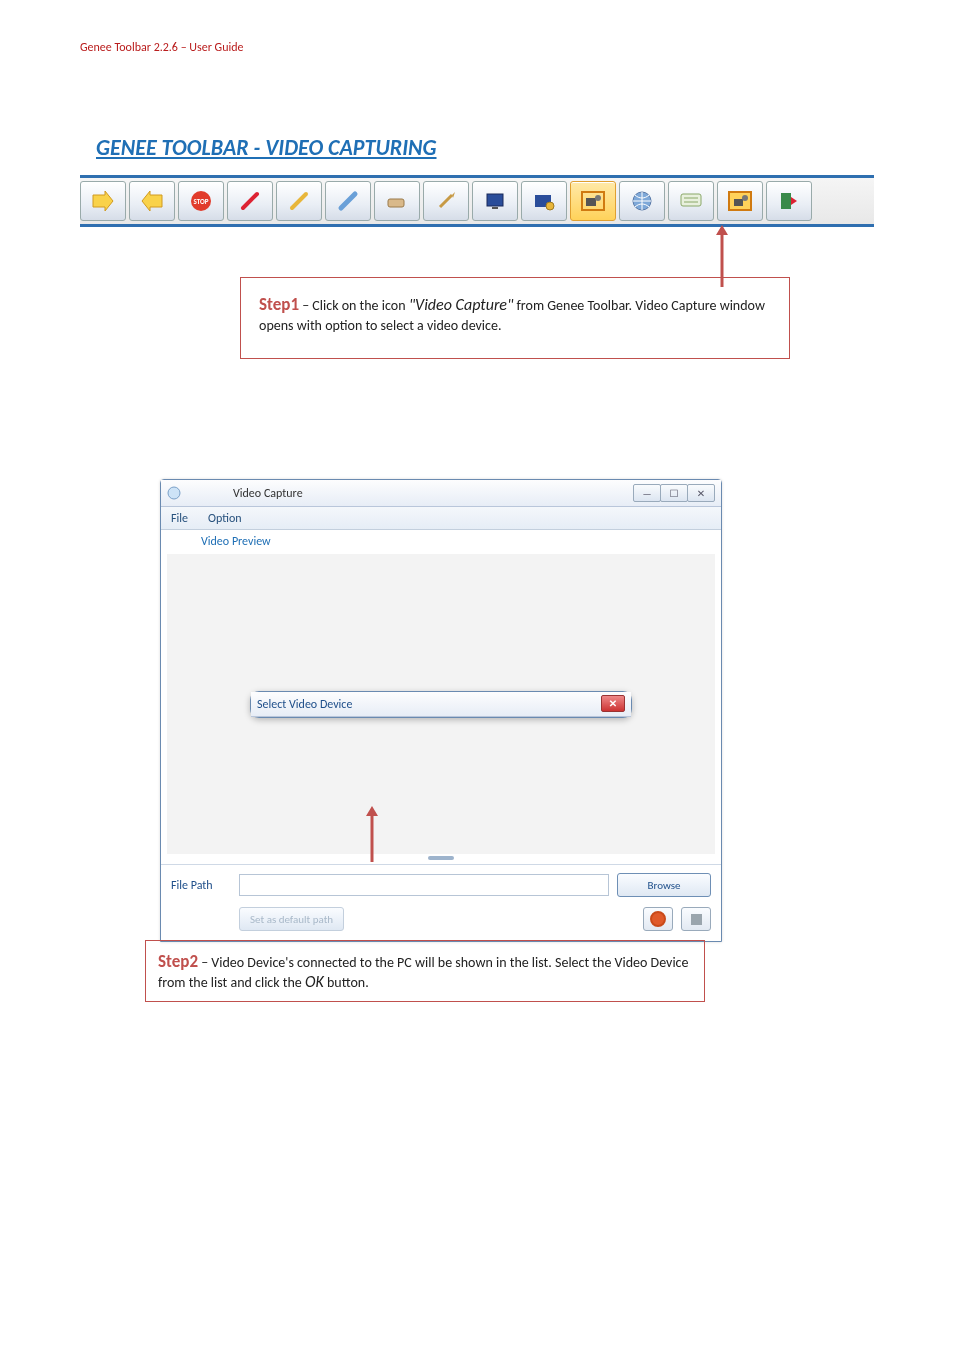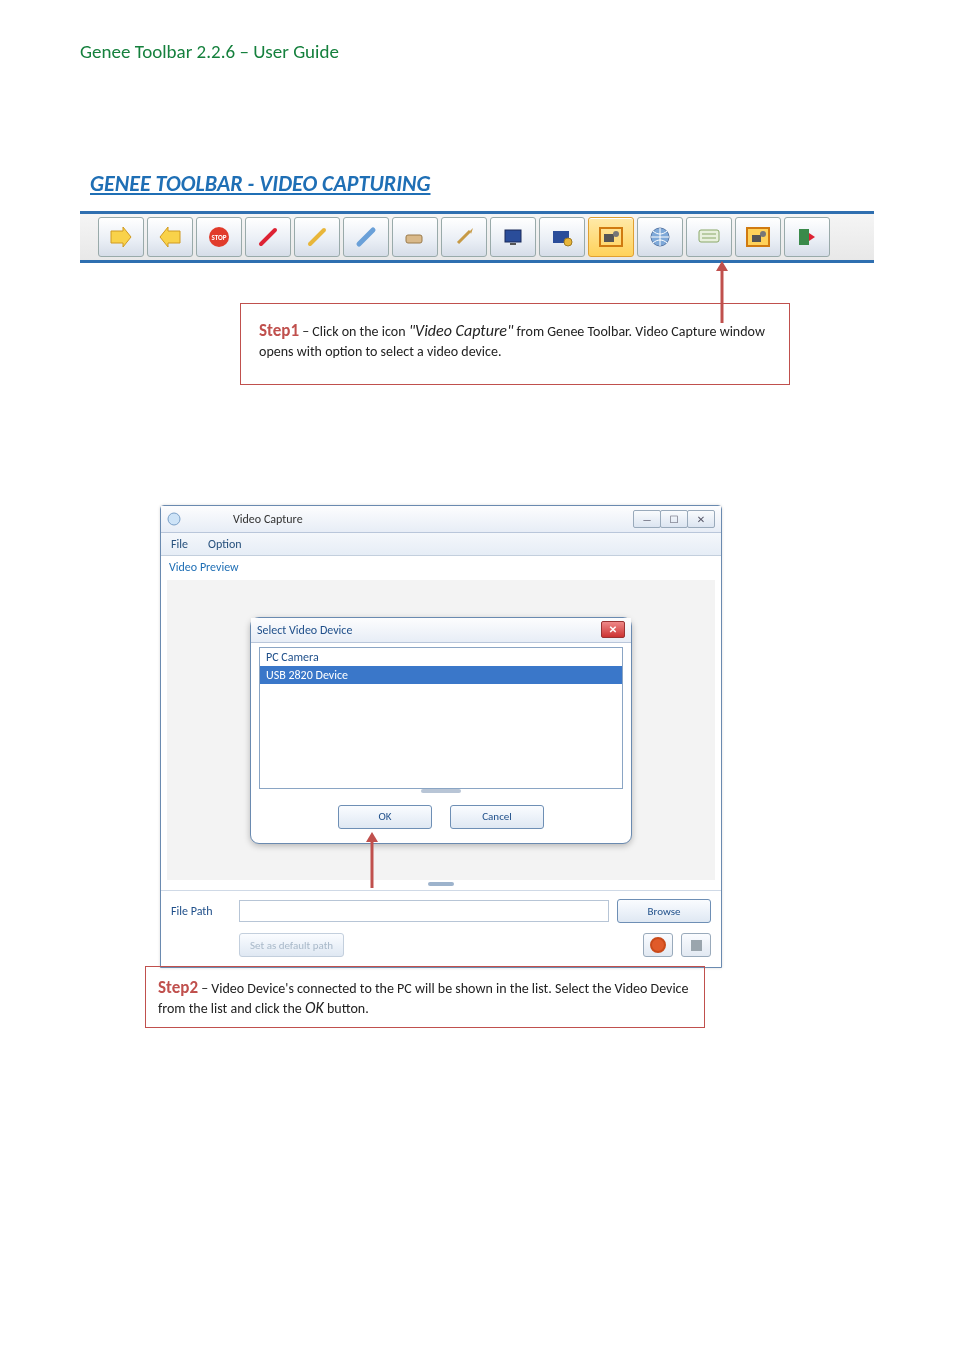--- a/index.html
+++ b/index.html
@@ -7,38 +7,38 @@
     padding: 0;
     background: #ffffff;
     font-family: Calibri, Arial, sans-serif;
     width: 954px;
   }
   .page {
     padding: 40px 80px 40px 80px;
     box-sizing: border-box;
   }
   .doc-header {
-    font-size: 19px;
-    color: #15803d;
-    margin-bottom: 107px;
+    font-size: 12px;
+    color: #b91c1c;
+    margin-bottom: 80px;
   }
   .section-title {
     color: #1F6FB5;
     font-style: italic;
     font-weight: bold;
     text-decoration: underline;
     font-size: 22px;
-    margin: 0 0 14px 10px;
+    margin: 0 0 14px 16px;
     font-family: Calibri, Arial, sans-serif;
   }
   
   .toolbar-wrap {
     border-top: 3px solid #2F6FB0;
     border-bottom: 3px solid #2F6FB0;
-    padding: 3px 18px;
+    padding: 3px 0;
     display: flex;
     gap: 3px;
     background: linear-gradient(#f5f5f5,#e8e8e8);
   }
   .tb-btn {
     width: 44px;
     height: 38px;
     border: 1px solid #9aa;
     border-radius: 3px;
     background: linear-gradient(#ffffff,#e9eef5 60%,#d6dde8);
@@ -56,20 +56,21 @@
     position: relative;
     height: 40px;
   }
   .red-arrow {
     position: absolute;
     left: 632px;
     top: -2px;
   }
   .callout {
     margin-left: 160px;
+    margin-top: 10px;
     width: 550px;
     border: 1.5px solid #C0504D;
     padding: 16px 18px 24px 18px;
     box-sizing: border-box;
   }
   .callout2 {
     margin-left: 65px;
     margin-top: -2px;
     width: 560px;
     border: 1.5px solid #C0504D;
@@ -115,21 +116,21 @@
     margin-left:-1px;
   }
   .menubar {
     height:22px;
     background: linear-gradient(#f4f7fb,#e6edf6);
     border-bottom:1px solid #c3cfdd;
     display:flex; align-items:center;
     font-size:12px; color:#27517d;
   }
   .menubar span { padding: 0 10px; }
-  .preview-label { font-size:12px; color:#1f6fb5; padding:4px 8px; }
+  .preview-label { font-size:12px; color:#1f6fb5; padding:4px 8px;margin-left:32px; }
   .preview-area {
     height: 300px;
     background: #f3f3f3;
     margin: 2px 6px 0 6px;
     position: relative;
     display:flex; align-items:center; justify-content:center;
   }
   .dialog {
     width: 380px;
     border:1px solid #6a8ab0;
@@ -326,33 +327,20 @@
       <span>Option</span>
     </div>
     <div class="preview-label">Video Preview</div>
     <div class="preview-area">
       <div class="dialog">
         <div class="dlg-title">
           <span>Select Video Device</span>
           <div class="spacer"></div>
           <div class="dlg-close">✕</div>
         </div>
-        <div class="dlg-body">
-          <div class="listbox">
-            <div class="item">PC Camera</div>
-            <div class="item sel">USB 2820 Device</div>
-          </div>
-          <div class="dlg-gripper">
-              <span></span>
-            </div>
-          <div class="dlg-btns">
-            <div class="btn">OK</div>
-            <div class="btn">Cancel</div>
-          </div>
-        </div>
       </div>
       <svg style="position:absolute;left:197px;bottom:-8px" width="16" height="56">
         <line x1="8" y1="56" x2="8" y2="8" stroke="#C0504D" stroke-width="3"></line>
         <polygon points="8,0 2,10 14,10" fill="#C0504D"></polygon>
       </svg>
     </div>
     <div class="gripper-row">
         <span></span>
       </div>
     <div class="path-row">

